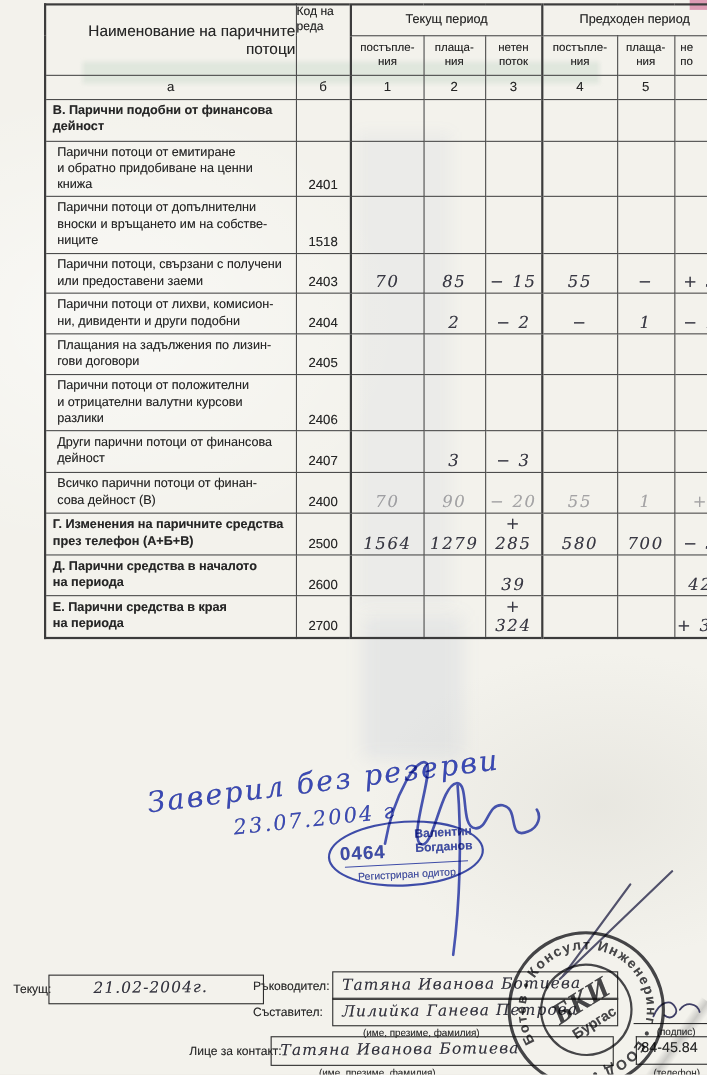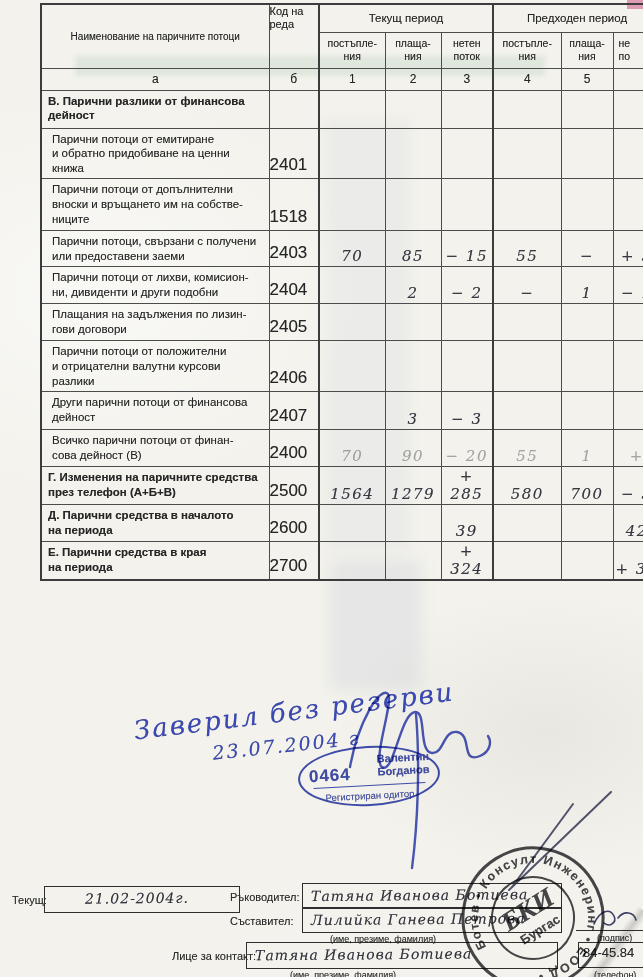--- a/index.html
+++ b/index.html
@@ -9,29 +9,29 @@
       radial-gradient(ellipse 300px 200px at 85% 75%, rgba(200,198,190,.25), transparent 70%),
       radial-gradient(ellipse 400px 300px at 15% 30%, rgba(255,255,255,.5), transparent 70%),
       #f3f2ec;
     font-family:"Liberation Sans",sans-serif;color:#262626;
     text-shadow:0 0 .3px rgba(60,60,60,.45);
   }
   
   table.cf{position:absolute;left:40px;top:3px;width:620px;border-collapse:collapse;table-layout:fixed;border:2px solid #3c3c3c;}
   table.cf td,table.cf th{border:1px solid #4c4c4c;padding:0;font-weight:normal;}
   .hgroup{font-size:11.5px;text-align:center;vertical-align:middle;}
-  .hname{font-size:10px;text-align:center;vertical-align:middle;}
+  .hname{font-size:14px;text-align:right;vertical-align:middle;}
   .hcode{font-size:11px;text-align:left;vertical-align:top;white-space:pre-line;line-height:1.2;padding-top:2px;}
   .hsub{font-size:10.5px;text-align:center;vertical-align:middle;white-space:pre-line;line-height:1.25;}
   .hsub.cut{text-align:left;padding-left:5px;}
   .letter{font-size:12px;text-align:center;vertical-align:middle;}
   .bl2{border-left-width:2px !important;border-left-color:#3c3c3c !important;}
   tbody td.name{font-size:11.5px;line-height:1.3;vertical-align:top;padding:3px 3px 2px 10px;white-space:pre-line;}
   tbody tr.section td.name{font-weight:bold;padding-left:6px;}
-  tbody td.code{font-size:17px;vertical-align:bottom;padding-bottom:3px;}
+  tbody td.code{font-size:12px;text-align:center;vertical-align:bottom;padding-bottom:3px;}
   tbody td.val{
     font-family:"DejaVu Serif",serif;font-style:italic;font-size:15px;letter-spacing:1.5px;
     color:#383844;text-align:center;vertical-align:bottom;padding-bottom:1px;
   }
   tbody tr.faint td.val{opacity:.42;}
   thead tr:nth-child(1){height:28px}
   thead tr:nth-child(2){height:36px}
   thead tr:nth-child(3){height:22px}
   tbody tr:nth-child(1){height:38px}
   tbody tr:nth-child(2){height:50px}
@@ -120,21 +120,21 @@
         <td class="letter bl2">1</td>
         <td class="letter">2</td>
         <td class="letter">3</td>
         <td class="letter bl2">4</td>
         <td class="letter">5</td>
         <td class="letter"></td>
       </tr>
     </thead>
     <tbody>
         <tr class="section">
-      <td class="name">В. Парични разлики от финансова
+      <td class="name">В. Парични подобни от финансова
 дейност</td>
       <td class="code"></td>
       <td class="val bl2"></td>
       <td class="val"></td>
       <td class="val"></td>
       <td class="val bl2"></td>
       <td class="val"></td>
       <td class="val"></td>
     </tr>
         <tr>

